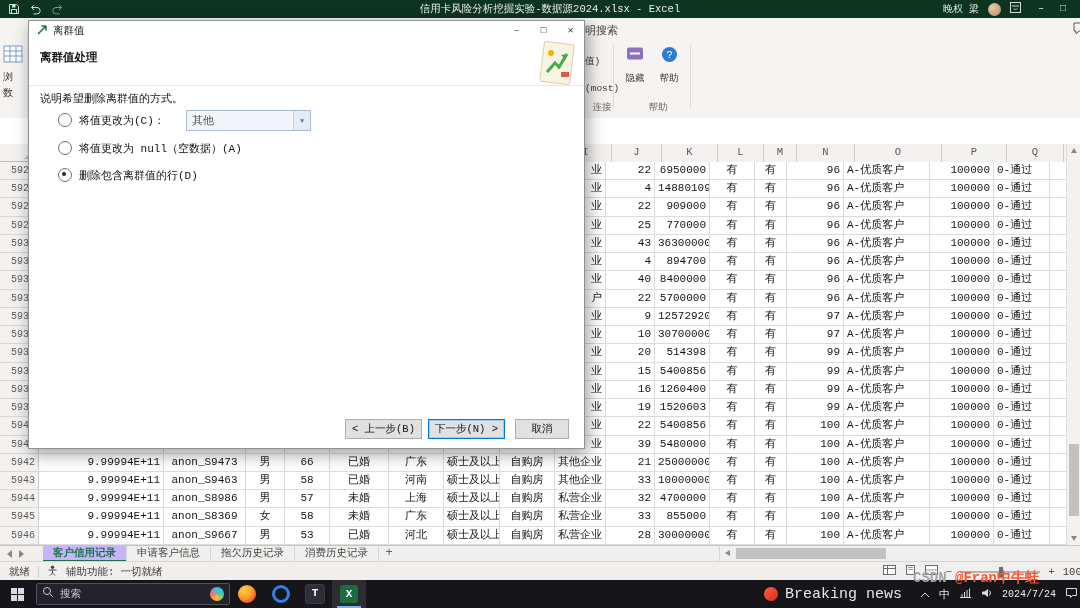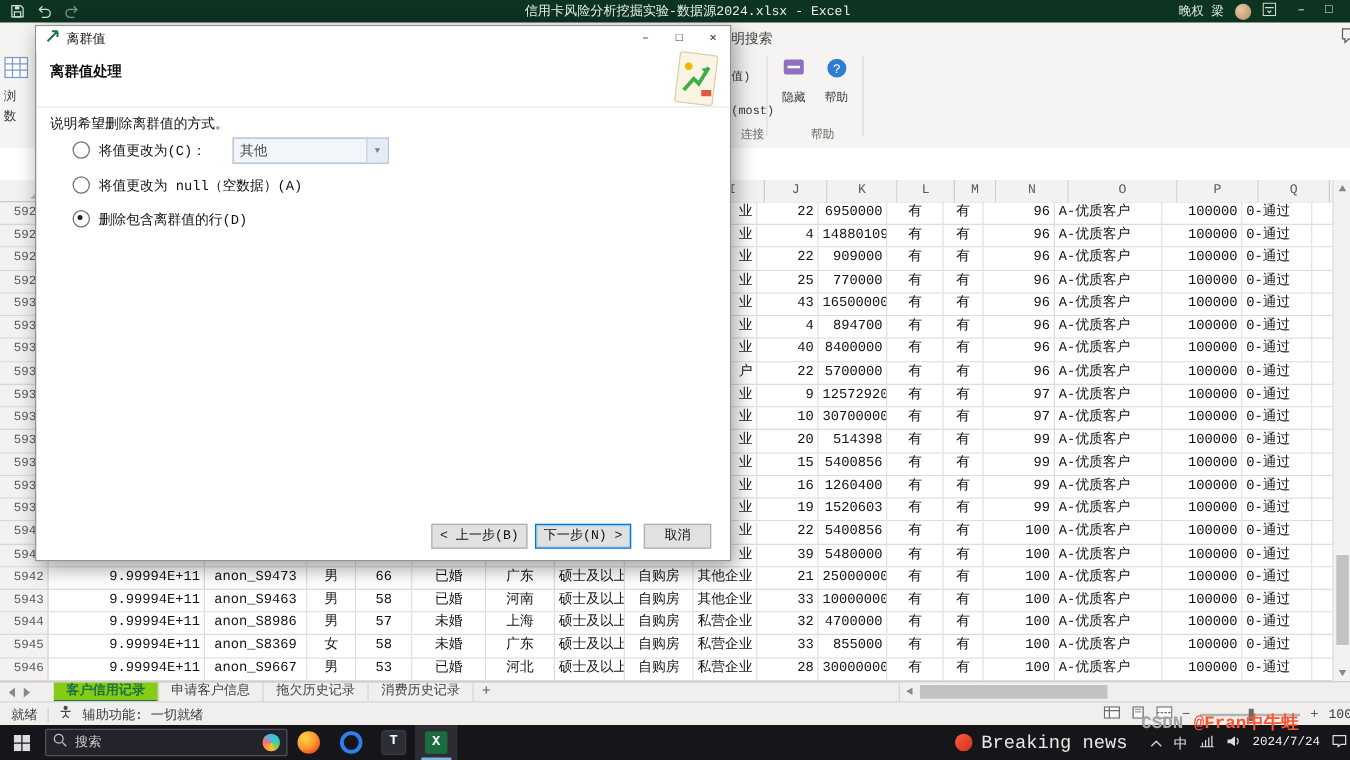--- a/index.html
+++ b/index.html
@@ -52,21 +52,21 @@
   .varrow.down{bottom:4px;border-left:3.5px solid transparent;border-right:3.5px solid transparent;border-top:5px solid #8a8886;}
   .vthumb{position:absolute;left:2px;width:10px;top:300px;height:72px;background:#c4c2c0;}
   
   #tabbar{position:absolute;left:0;top:545px;width:100%;height:16px;background:#f1efed;border-top:1px solid #c6c4c2;
           display:flex;align-items:stretch;}
   .tabnav{width:36px;display:flex;align-items:center;gap:7px;padding-left:7px;flex:none;}
   .tri-l{width:0;height:0;border-top:4px solid transparent;border-bottom:4px solid transparent;border-right:5px solid #8a8886;}
   .tri-r{width:0;height:0;border-top:4px solid transparent;border-bottom:4px solid transparent;border-left:5px solid #8a8886;}
   #sheet-tabs{display:flex;}
   .sheet-tab{padding:0 10px;font-size:10.5px;line-height:15px;color:#454341;border-right:1px solid #d8d6d4;cursor:default;}
-  .sheet-tab.active{background:#84cc16;color:#1e7145;font-weight:bold;box-shadow:inset 0 -2px 0 #1e7145;}
+  .sheet-tab.active{background:#c4b5fd;color:#1e7145;font-weight:bold;box-shadow:inset 0 -2px 0 #1e7145;}
   .newsheet{width:20px;text-align:center;color:#5f5d5b;font-size:12px;line-height:14px;cursor:default;}
   #hscroll{margin-left:auto;width:380px;position:relative;background:#f1efed;border-left:1px solid #d8d6d4;flex:none;}
   .harrow{position:absolute;top:4px;width:0;height:0;}
   .harrow.left{left:5px;border-top:3.5px solid transparent;border-bottom:3.5px solid transparent;border-right:5px solid #8a8886;}
   .harrow.right{right:5px;border-top:3.5px solid transparent;border-bottom:3.5px solid transparent;border-left:5px solid #8a8886;}
   .hthumb{position:absolute;top:2px;height:11px;left:16px;width:150px;background:#c4c2c0;}
   
   #statusbar{position:absolute;left:0;top:561px;width:100%;height:19px;background:#f1efed;border-top:1px solid #d8d6d4;
              display:flex;align-items:center;font-size:10.5px;color:#3c3a38;}
   #status-left{display:flex;align-items:center;gap:8px;padding-left:9px;}
@@ -333,21 +333,21 @@
         <div class="gc al-r" style="width: 125px;"></div>
         <div class="gc al-c" style="width: 82px;"></div>
         <div class="gc al-c" style="width: 39px;"></div>
         <div class="gc al-c" style="width: 45px;"></div>
         <div class="gc al-c" style="width: 59px;"></div>
         <div class="gc al-c" style="width: 55px;"></div>
         <div class="gc al-c" style="width: 56px;"></div>
         <div class="gc al-c" style="width: 55px;"></div>
         <div class="gc al-r" style="width: 51px;">业</div>
         <div class="gc al-r" style="width: 49px;">43</div>
-        <div class="gc al-r" style="width: 55px;">16500000</div>
+        <div class="gc al-r" style="width: 55px;">36300000</div>
         <div class="gc al-c" style="width: 45px;">有</div>
         <div class="gc al-c" style="width: 32px;">有</div>
         <div class="gc al-r" style="width: 57px;">96</div>
         <div class="gc al-l" style="width: 86px;">A-优质客户</div>
         <div class="gc al-r" style="width: 64px;">100000</div>
         <div class="gc al-l" style="width: 56px;">0-通过</div>
         <div class="gc al-l" style="width: 20px;"></div>
       </div>
       <div class="grow">
         <div class="rh">5931</div>

